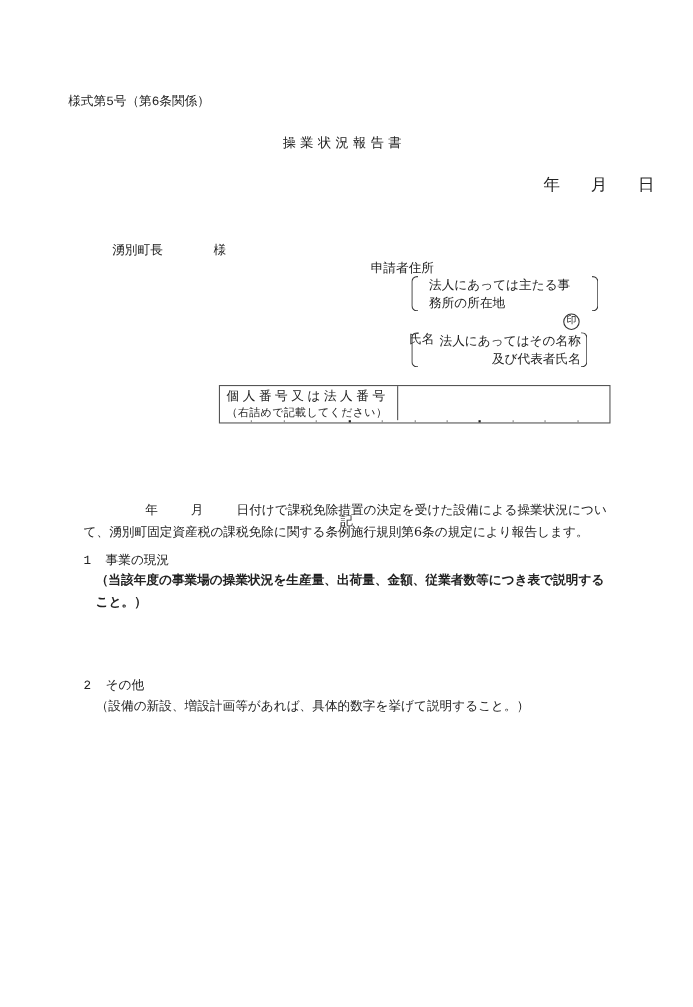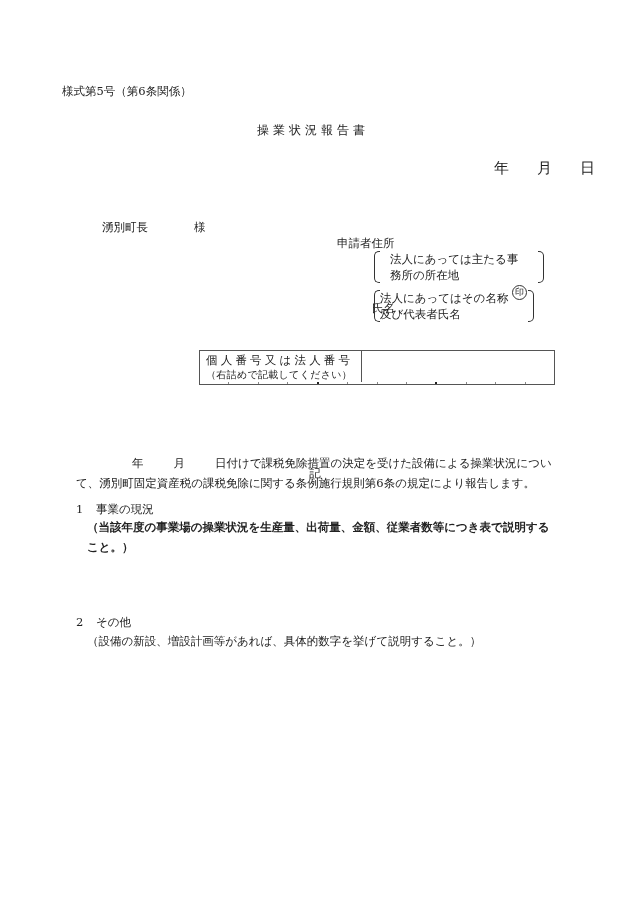--- a/index.html
+++ b/index.html
@@ -9,21 +9,21 @@
     }
     body {
       width: 630px;
       height: 915px;
       position: relative;
       overflow: hidden;
       font-family: "DejaVu Serif", "Liberation Serif", serif;
       color: #222222;
       font-size: 11.5px;
     }
-    .abs { position: absolute; white-space: nowrap; }
+    .abs { position: absolute; white-space: nowrap; font-family: Liberation Mono, monospace; }
 
     .form-number { left: 62px; top: 84px; font-size: 11.5px; }
     .doc-title { left: 0; width: 626px; top: 122px; text-align: center; font-size: 12px; letter-spacing: 4px; }
 
     .date-line { left: 466px; top: 159px; font-size: 15px; }
     .date-line span { display: inline-block; }
     .date-line .gap { width: 28px; }
 
     .addressee { left: 102px; top: 196px; margin-top: 24px; }
     .addressee .sama { margin-left: 46px; }
@@ -48,21 +48,21 @@
       left: 0;
       border-right: none;
       border-radius: 5px 0 0 5px;
     }
     .bracket-block::after {
       right: 0;
       border-left: none;
       border-radius: 0 5px 5px 0;
     }
     .addr-note { top: 251px; height: 32px; padding-left: 16px; }
-    .name-note { top: 290px; height: 32px; }
+    .name-note { top: 302px; height: 32px; text-align: right; }
 
     .name-label { left: 372px; top: 301px; }
     .seal-mark {
       left: 512px; top: 285px;
       width: 13px; height: 13px;
       border: 1px solid #333;
       border-radius: 50%;
       font-size: 9px;
       line-height: 13px;
       text-align: center;

